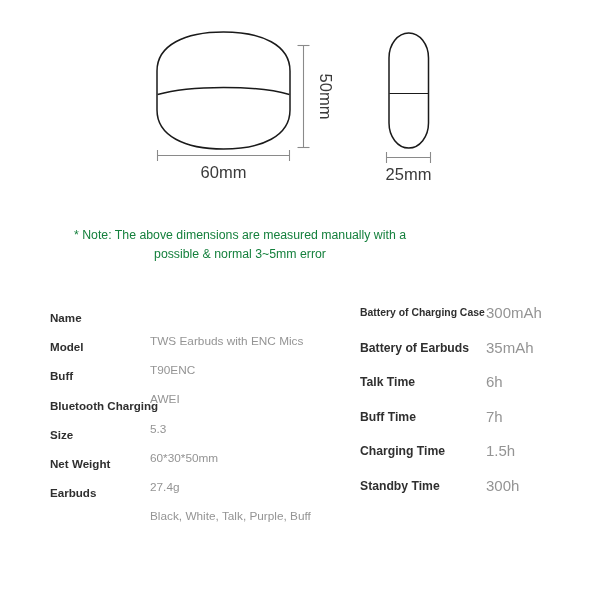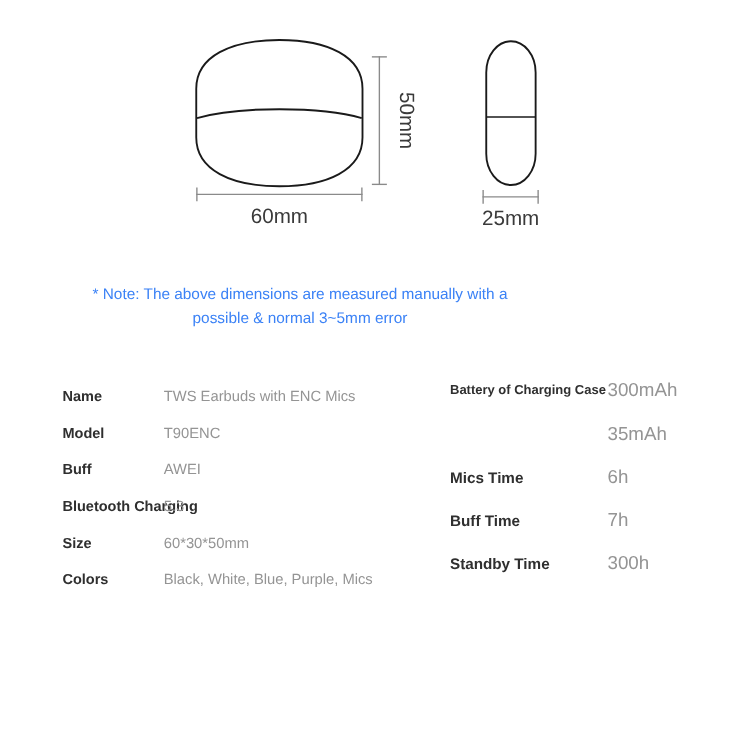--- a/index.html
+++ b/index.html
@@ -37,21 +37,21 @@
     display: block;
   }
 
   
   #note {
     position: absolute;
     left: 0;
     top: 226px;
     width: 480px;
     text-align: center;
-    color: #3b82f6;
+    color: #15803d;
     font-size: 12.3px;
     line-height: 19px;
     font-family: "Liberation Sans", sans-serif;
   }
   #note .note-line {
     display: block;
     white-space: pre;
   }
 
   
@@ -90,21 +90,21 @@
   }
   .spec-value {
     position: absolute;
     top: 0;
     color: #949494;
     font-weight: normal;
     font-size: 11.8px;
     line-height: 15px;
     white-space: nowrap;
   }
-  #spec-left .spec-value { left: 81px; }
+  #spec-left .spec-value { left: 100px; margin-top: 24px; }
 
   #spec-right .spec-label {
     font-size: 12.2px;
     line-height: 16px;
   }
   #spec-right .spec-row.compact .spec-label {
     font-size: 10.4px;
     line-height: 16px;
   }
   #spec-right .spec-value {
@@ -187,49 +187,58 @@
     <div class="spec-row">
       <span class="spec-label">Bluetooth Charging</span>
       <span class="spec-value">5.3</span>
     </div>
 
     <div class="spec-row">
       <span class="spec-label">Size</span>
       <span class="spec-value">60*30*50mm</span>
     </div>
 
-
-    <div class="spec-row">
-      <span class="spec-label">Colors</span>
-      <span class="spec-value">Black, White, Blue, Purple, Mics</span>
+    <div class="spec-row">
+      <span class="spec-label">Net Weight</span>
+      <span class="spec-value">27.4g</span>
+    </div>
+
+    <div class="spec-row">
+      <span class="spec-label">Earbuds</span>
+      <span class="spec-value">Black, White, Talk, Purple, Buff</span>
     </div>
 
   </div>
 
   <div class="spec-table" id="spec-right">
 
     <div class="spec-row compact">
       <span class="spec-label">Battery of Charging Case</span>
       <span class="spec-value">300mAh</span>
     </div>
 
     <div class="spec-row">
+      <span class="spec-label">Battery of Earbuds</span>
       <span class="spec-value">35mAh</span>
     </div>
 
     <div class="spec-row">
-      <span class="spec-label">Mics Time</span>
+      <span class="spec-label">Talk Time</span>
       <span class="spec-value">6h</span>
     </div>
 
     <div class="spec-row">
       <span class="spec-label">Buff Time</span>
       <span class="spec-value">7h</span>
     </div>
 
+    <div class="spec-row">
+      <span class="spec-label">Charging Time</span>
+      <span class="spec-value">1.5h</span>
+    </div>
 
     <div class="spec-row">
       <span class="spec-label">Standby Time</span>
       <span class="spec-value">300h</span>
     </div>
 
   </div>
 
 </div>
 

